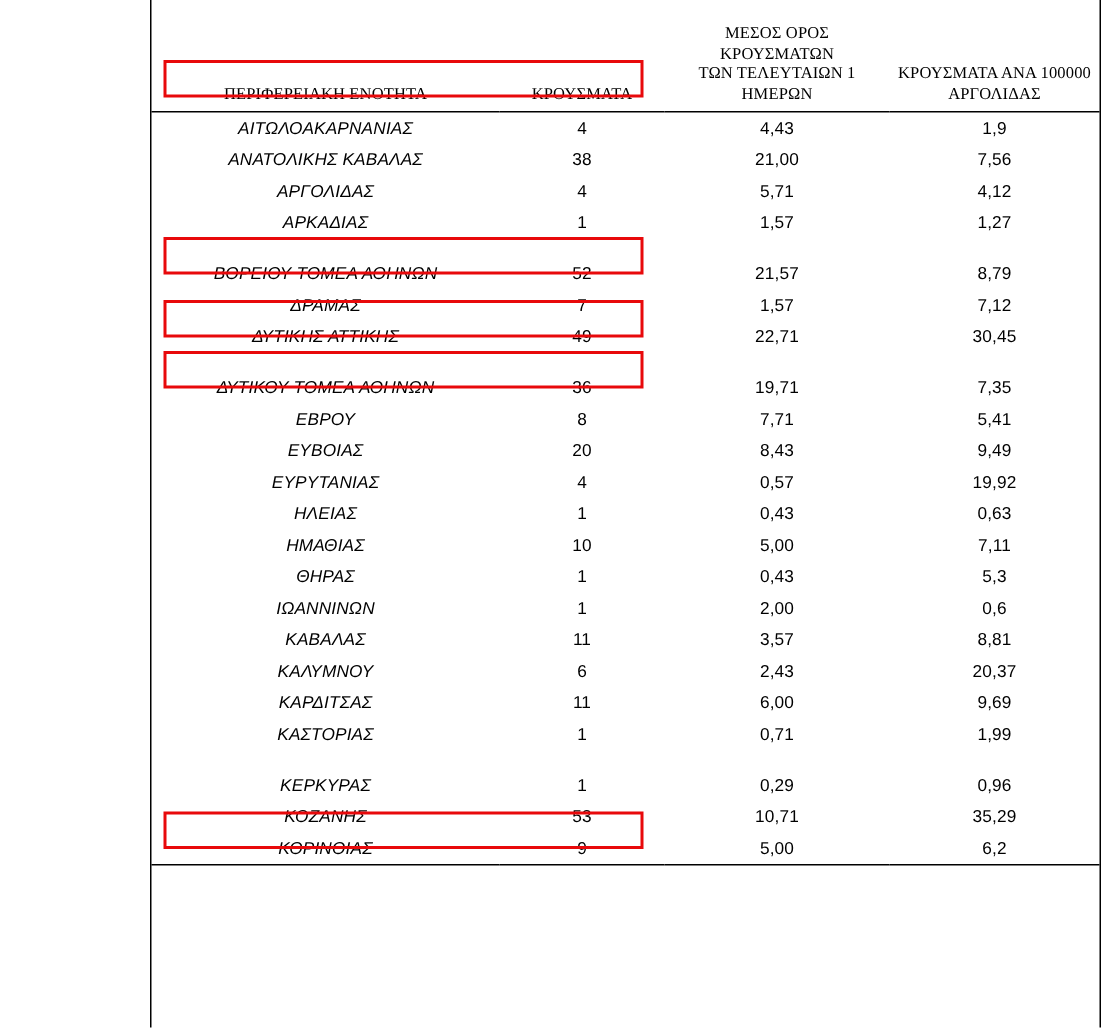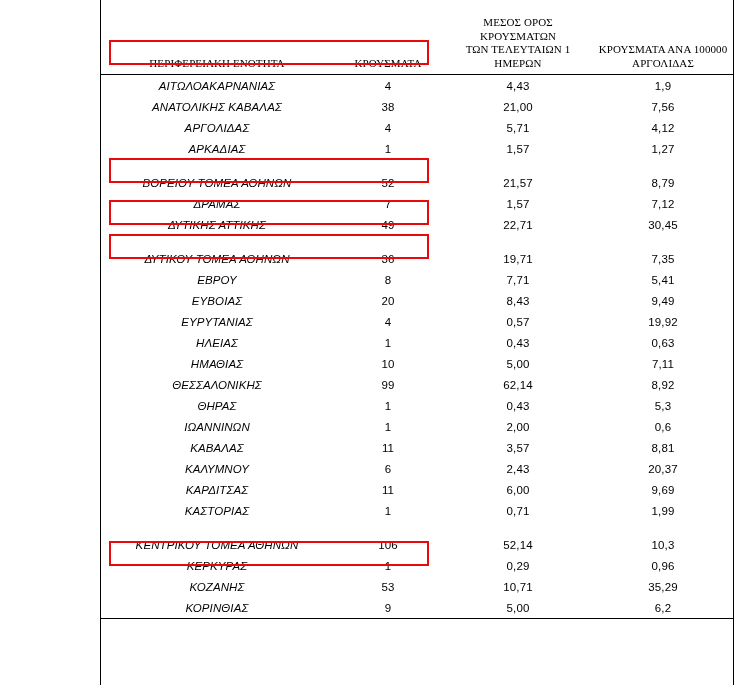--- a/index.html
+++ b/index.html
@@ -218,26 +218,20 @@
             <td>0,43</td>
             <td>0,63</td>
           </tr>
           <tr>
             <td class="region">ΗΜΑΘΙΑΣ</td>
             <td>10</td>
             <td>5,00</td>
             <td>7,11</td>
           </tr>
           <tr>
-            <td class="region">ΘΕΣΣΑΛΟΝΙΚΗΣ</td>
-            <td>99</td>
-            <td>62,14</td>
-            <td>8,92</td>
-          </tr>
-          <tr>
             <td class="region">ΘΗΡΑΣ</td>
             <td>1</td>
             <td>0,43</td>
             <td>5,3</td>
           </tr>
           <tr>
             <td class="region">ΙΩΑΝΝΙΝΩΝ</td>
             <td>1</td>
             <td>2,00</td>
             <td>0,6</td>
@@ -264,26 +258,20 @@
             <td class="region">ΚΑΣΤΟΡΙΑΣ</td>
             <td>1</td>
             <td>0,71</td>
             <td>1,99</td>
           </tr>
           <tr class="gap">
             <td></td>
             <td></td>
             <td></td>
             <td></td>
-          </tr>
-          <tr>
-            <td class="region">ΚΕΝΤΡΙΚΟΥ ΤΟΜΕΑ ΑΘΗΝΩΝ</td>
-            <td>106</td>
-            <td>52,14</td>
-            <td>10,3</td>
           </tr>
           <tr>
             <td class="region">ΚΕΡΚΥΡΑΣ</td>
             <td>1</td>
             <td>0,29</td>
             <td>0,96</td>
           </tr>
           <tr>
             <td class="region">ΚΟΖΑΝΗΣ</td>
             <td>53</td>

